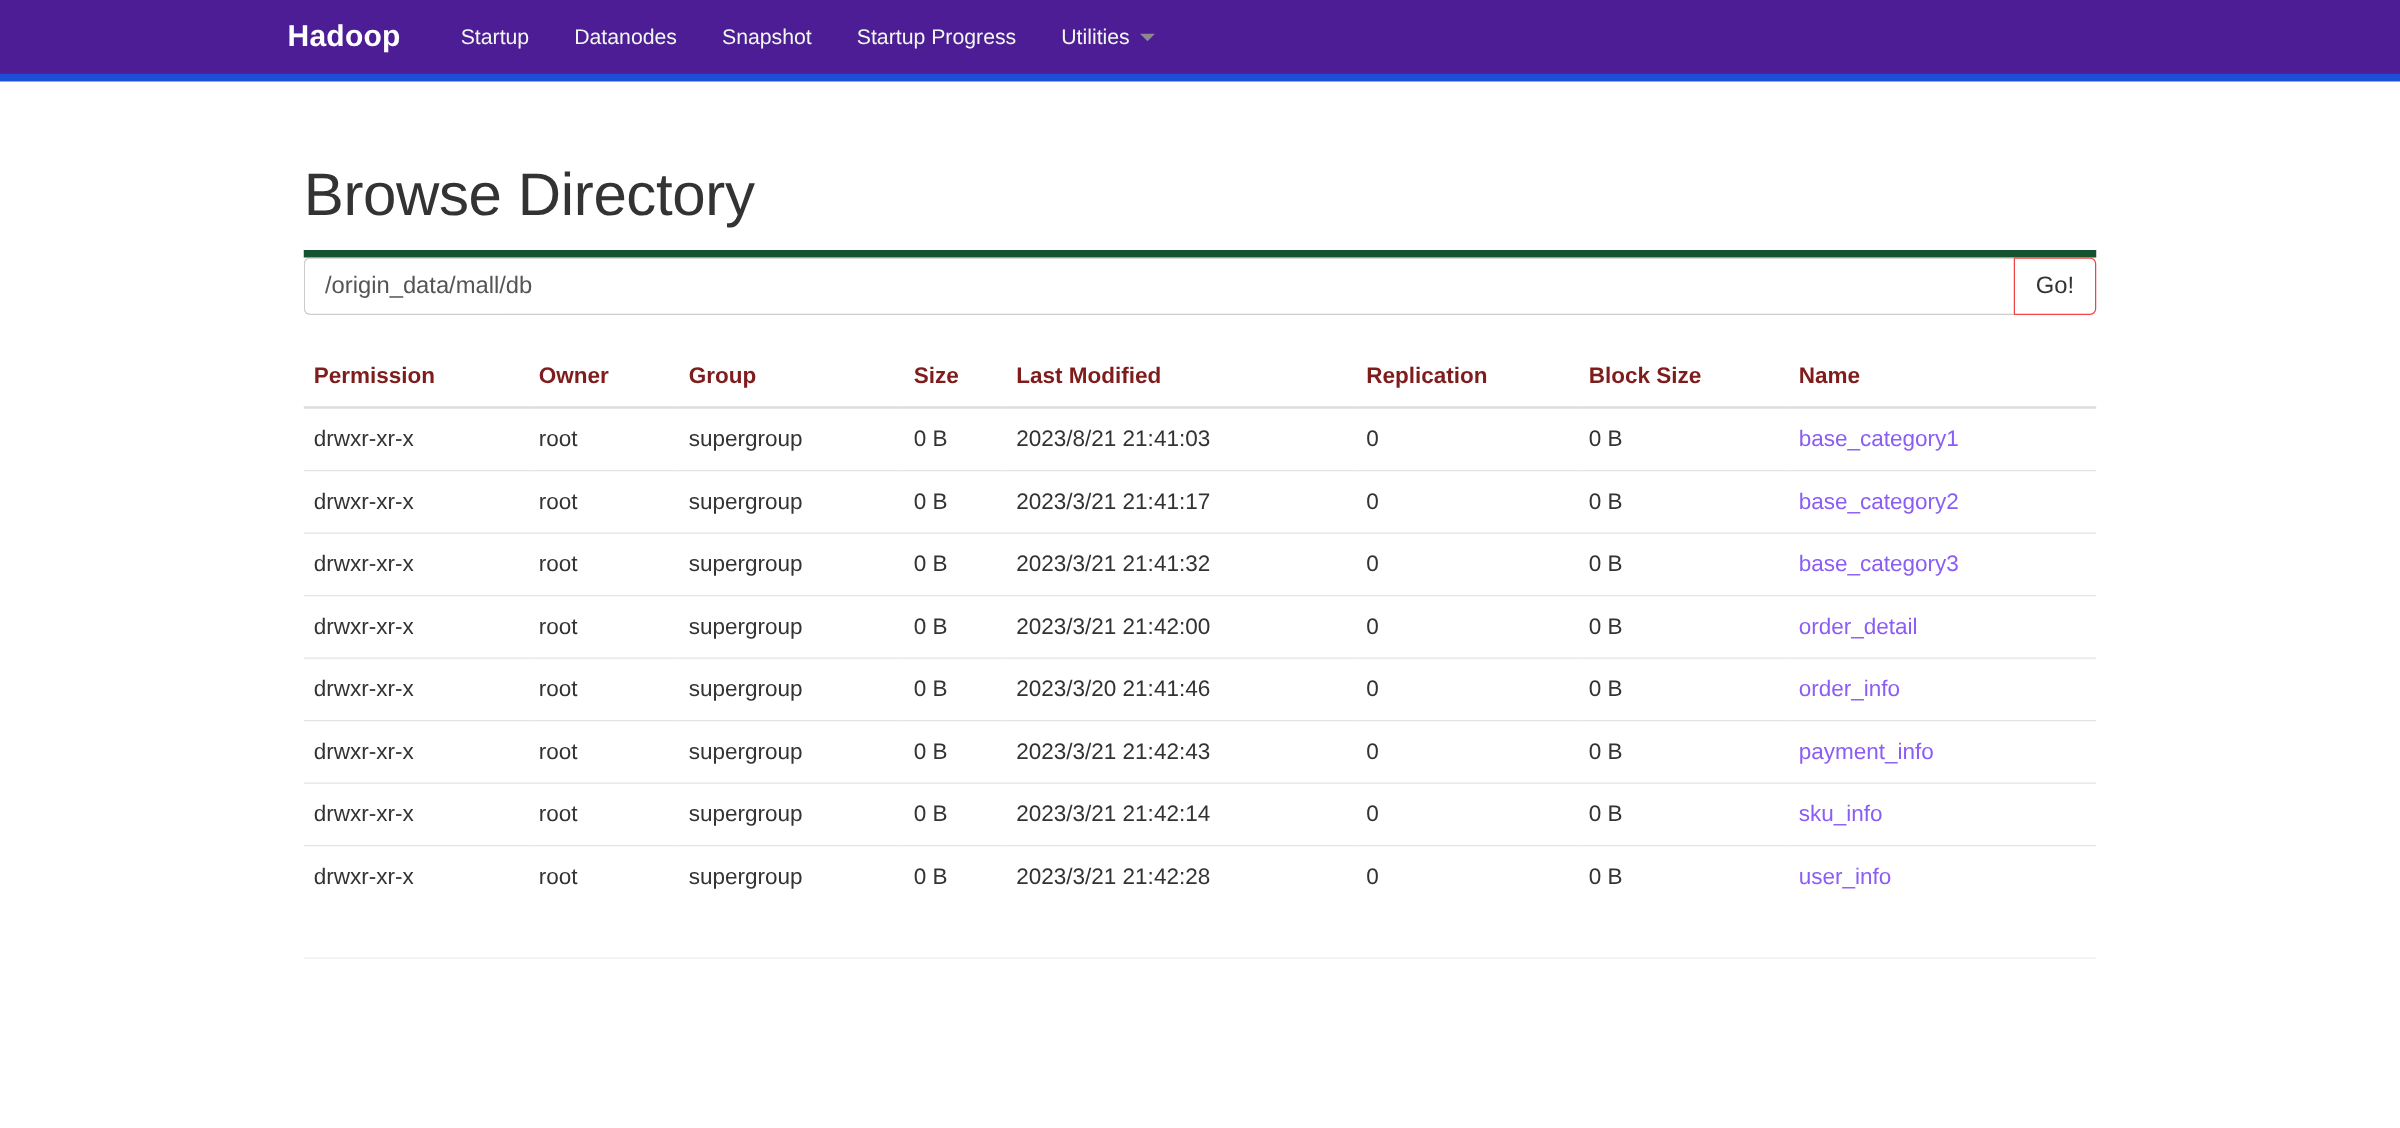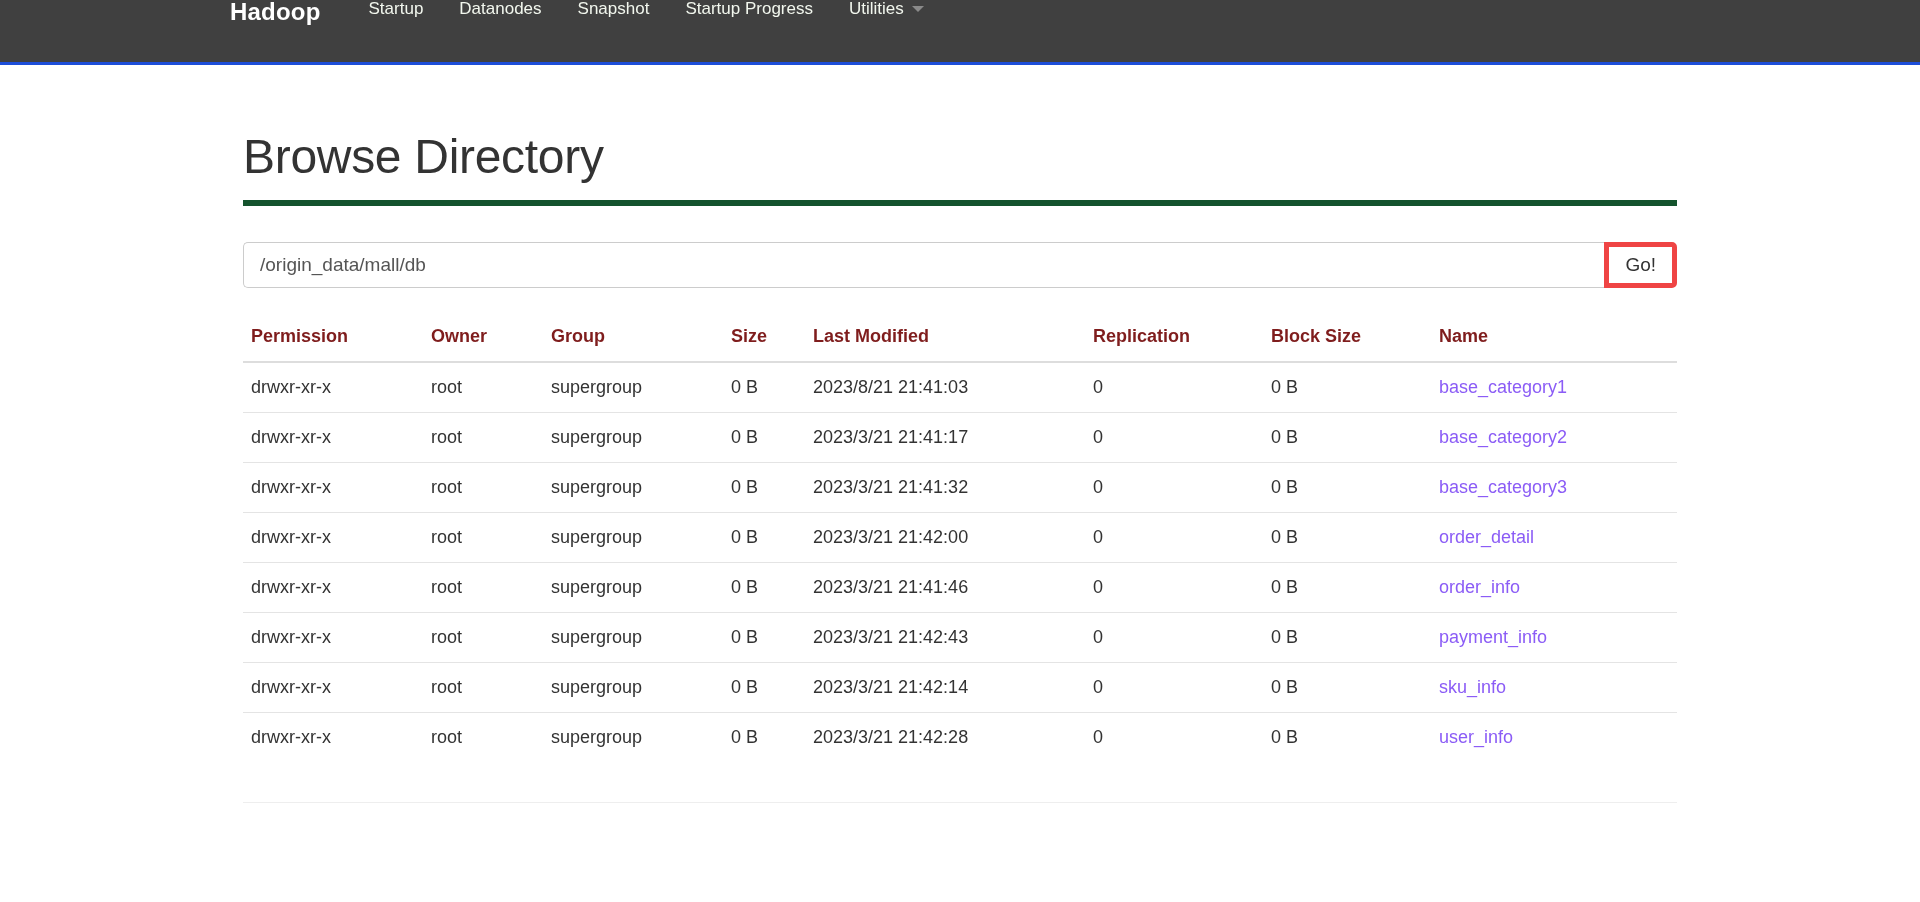--- a/index.html
+++ b/index.html
@@ -11,25 +11,25 @@
     height: 902px;
     background: #ffffff;
     font-family: "Liberation Sans", sans-serif;
     -webkit-font-smoothing: antialiased;
   }
 
   
   .navbar {
     width: 100%;
     height: 65px;
-    background: #404040;
+    background: #4c1d95;
     display: flex;
-    align-items: flex-start;
+    align-items: center;
     padding-left: 230px;
-    border-bottom: 3px solid #1d4ed8;
+    border-bottom: 6px solid #1d4ed8;
   }
   .navbar-brand {
     color: #ffffff;
     font-size: 24px;
     font-weight: bold;
     letter-spacing: 0.2px;
     margin-right: 30px;
     text-decoration: none;
     line-height: 1;
     cursor: pointer;
@@ -80,21 +80,20 @@
     font-weight: 400;
     color: #333333;
     margin: 0;
     line-height: 1.1;
     letter-spacing: -0.3px;
   }
 
   
   .input-group {
     display: flex;
-    margin-top: 36px;
     width: 100%;
   }
   .path-input {
     flex: 1;
     height: 46px;
     font-size: 19px;
     color: #555555;
     padding: 6px 16px;
     border: 1px solid #cccccc;
     border-right: none;
@@ -102,21 +101,21 @@
     background: #ffffff;
     outline: none;
     font-family: "Liberation Sans", sans-serif;
   }
   .go-btn {
     height: 46px;
     min-width: 66px;
     font-size: 19px;
     color: #333333;
     background: #ffffff;
-    border: 5px solid #ef4444;
+    border: 1px solid #ef4444;
     border-radius: 0 5px 5px 0;
     padding: 6px 16px;
     cursor: pointer;
     font-family: "Liberation Sans", sans-serif;
     line-height: 1;
   }
 
   
   .file-table {
     width: 100%;
@@ -283,21 +282,21 @@
           <td>2023/3/21 21:42:00</td>
           <td>0</td>
           <td>0 B</td>
           <td><a class="name-link">order_detail</a></td>
         </tr>
         <tr>
           <td>drwxr-xr-x</td>
           <td>root</td>
           <td>supergroup</td>
           <td>0 B</td>
-          <td>2023/3/21 21:41:46</td>
+          <td>2023/3/20 21:41:46</td>
           <td>0</td>
           <td>0 B</td>
           <td><a class="name-link">order_info</a></td>
         </tr>
         <tr>
           <td>drwxr-xr-x</td>
           <td>root</td>
           <td>supergroup</td>
           <td>0 B</td>
           <td>2023/3/21 21:42:43</td>

